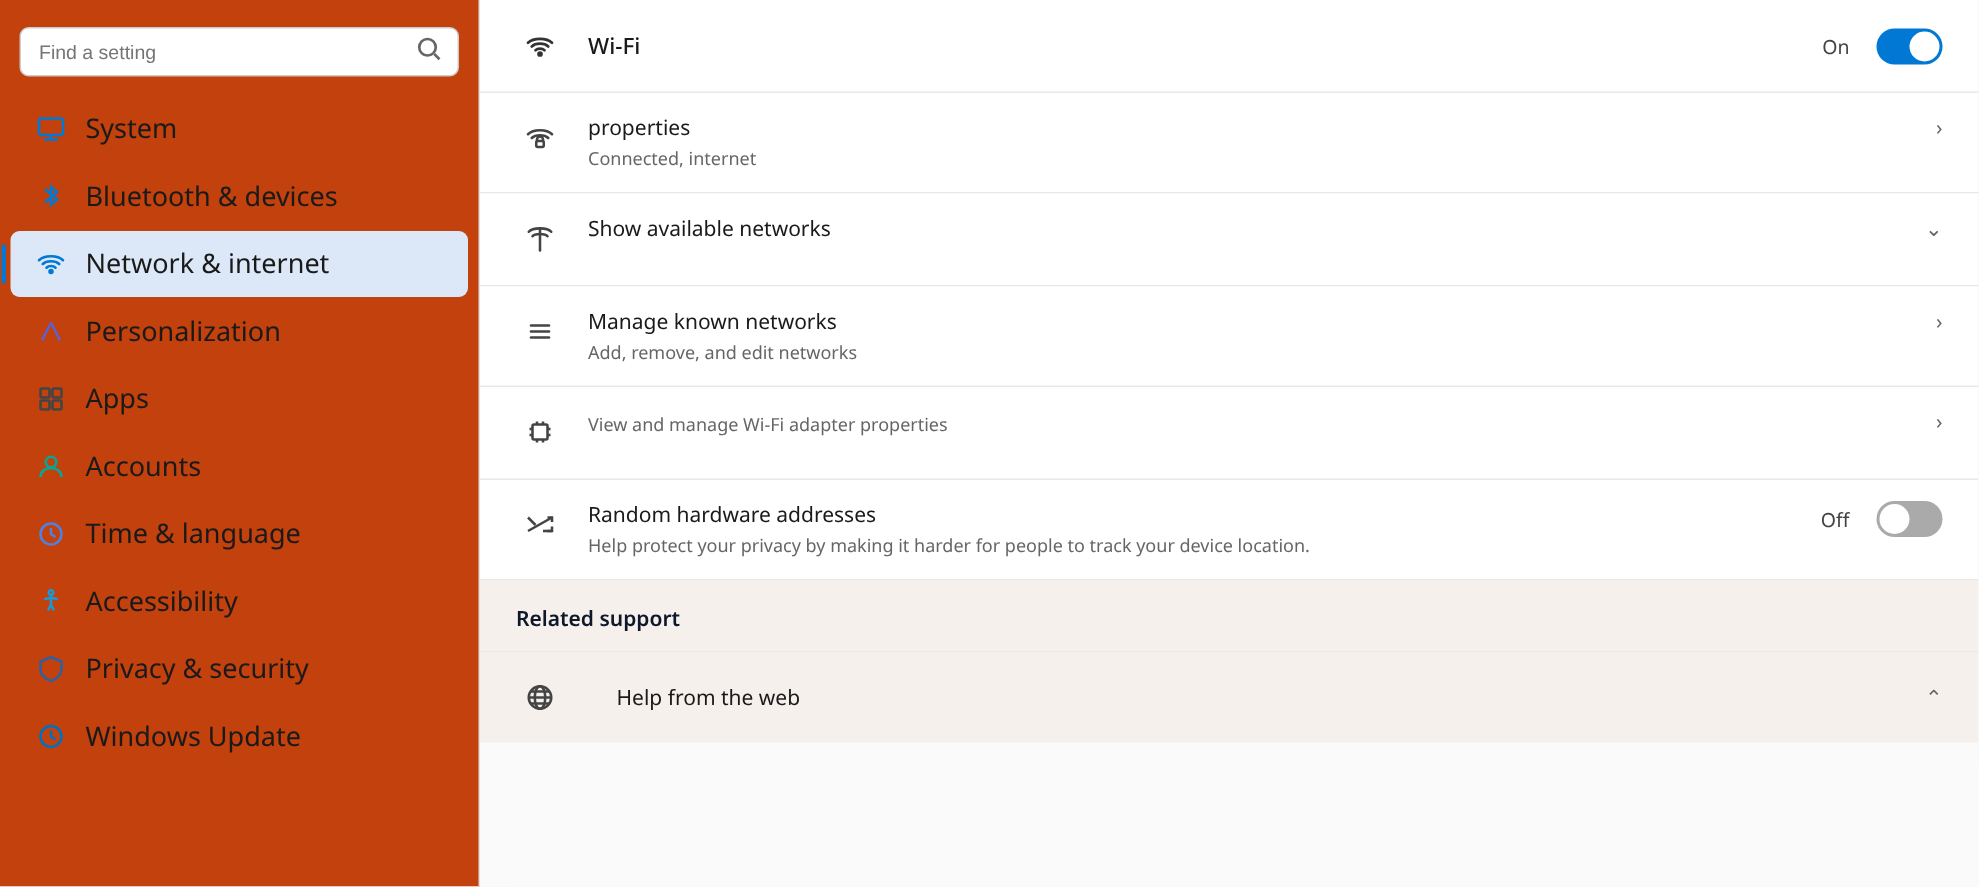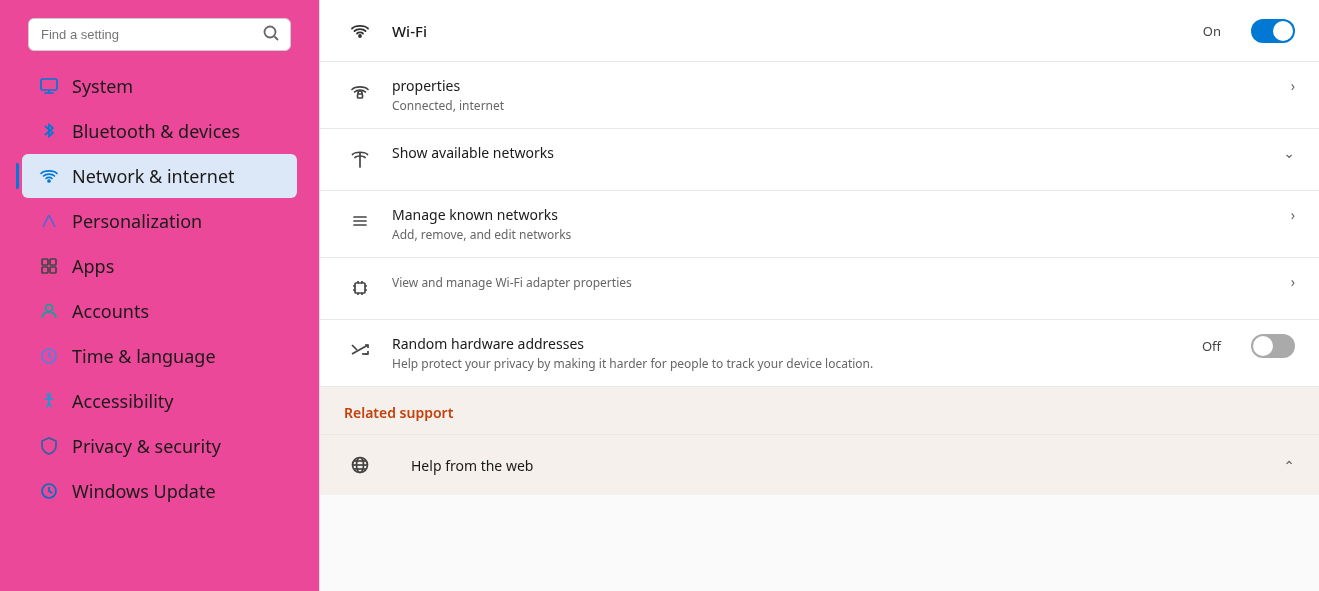--- a/index.html
+++ b/index.html
@@ -10,24 +10,24 @@
       height: 591px;
       width: 1319px;
       overflow: hidden;
       font-size: 14px;
     }
 
     
     .sidebar {
       width: 320px;
       min-width: 320px;
-      background: #ec4899;
+      background: #c2410c;
       display: flex;
       flex-direction: column;
-      padding: 10px 16px;
+      padding: 10px 1px;
       border-right: 1px solid #e0e0e0;
       height: 100%;
       overflow-y: auto;
     }
 
     .search-container {
       margin: 8px 12px 12px 12px;
       position: relative;
     }
 
@@ -184,21 +184,21 @@
     .wifi-top-title {
       font-size: 15px;
       font-weight: 500;
       flex: 1;
       color: #1a1a1a;
     }
 
     .toggle-label {
       font-size: 13px;
       color: #444;
-      margin-right: 20px;
+      margin-right: 8px;
     }
 
     
     .toggle {
       width: 44px;
       height: 24px;
       border-radius: 12px;
       position: relative;
       cursor: pointer;
       flex-shrink: 0;
@@ -233,21 +233,21 @@
     
     .related-support-header {
       padding: 16px 24px 12px 24px;
       background: #f5f0ec;
       border-bottom: 1px solid #e8e8e8;
     }
 
     .related-support-title {
       font-size: 14px;
       font-weight: 600;
-      color: #c2410c;
+      color: #0f172a;
     }
 
     .help-row {
       display: flex;
       align-items: center;
       padding: 14px 24px;
       background: #f5f0ec;
       cursor: pointer;
       transition: background 0.1s;
       min-height: 58px;

